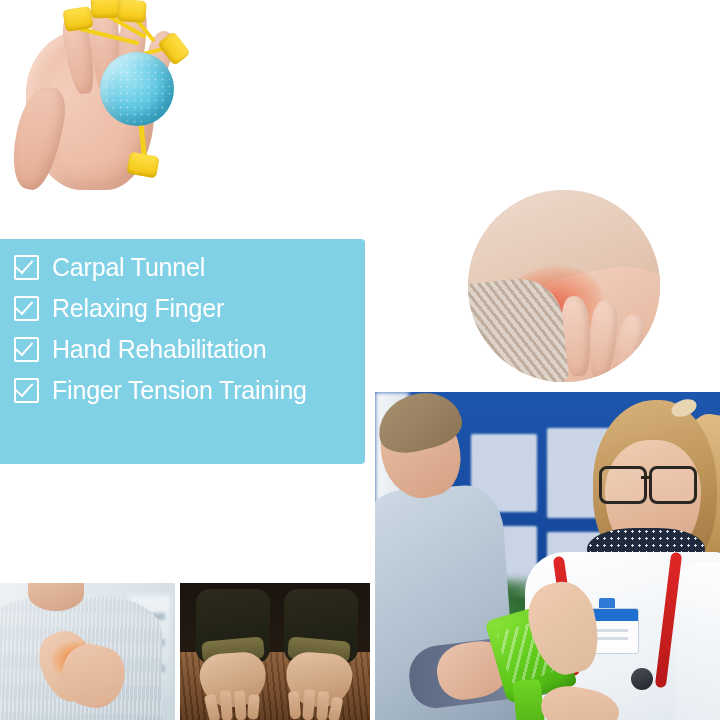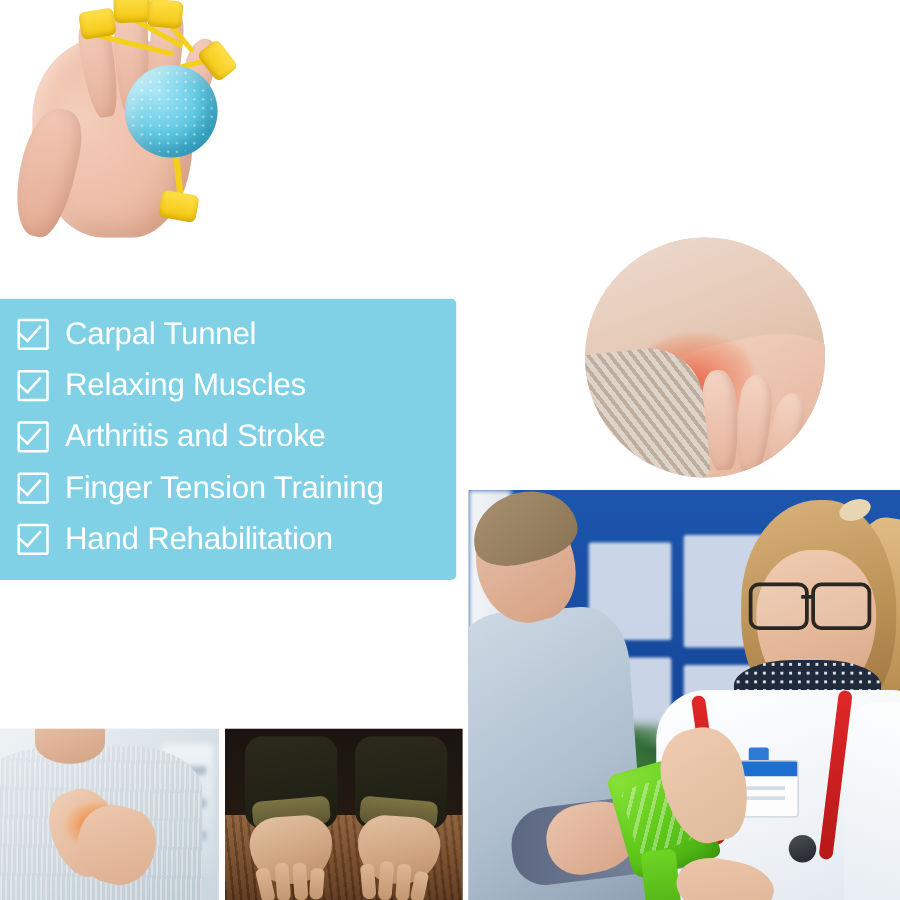--- a/index.html
+++ b/index.html
@@ -668,36 +668,32 @@
 
   <div class="checklist-panel">
 
     <div class="check-row">
       <span class="check-box"></span>
       <span class="check-label">Carpal Tunnel</span>
     </div>
 
     <div class="check-row">
       <span class="check-box"></span>
-      <span class="check-label">Relaxing Muscles</span>
+      <span class="check-label">Relaxing Finger</span>
     </div>
+
 
     <div class="check-row">
       <span class="check-box"></span>
-      <span class="check-label">Arthritis and Stroke</span>
+      <span class="check-label">Hand Rehabilitation</span>
     </div>
 
     <div class="check-row">
       <span class="check-box"></span>
       <span class="check-label">Finger Tension Training</span>
-    </div>
-
-    <div class="check-row">
-      <span class="check-box"></span>
-      <span class="check-label">Hand Rehabilitation</span>
     </div>
 
   </div>
 
   <div class="circle-photo">
     <div class="cp-skin-top"></div>
     <div class="cp-hand-lower"></div>
     <div class="cp-flare"></div>
     <div class="cp-fingers">
       <i></i>

